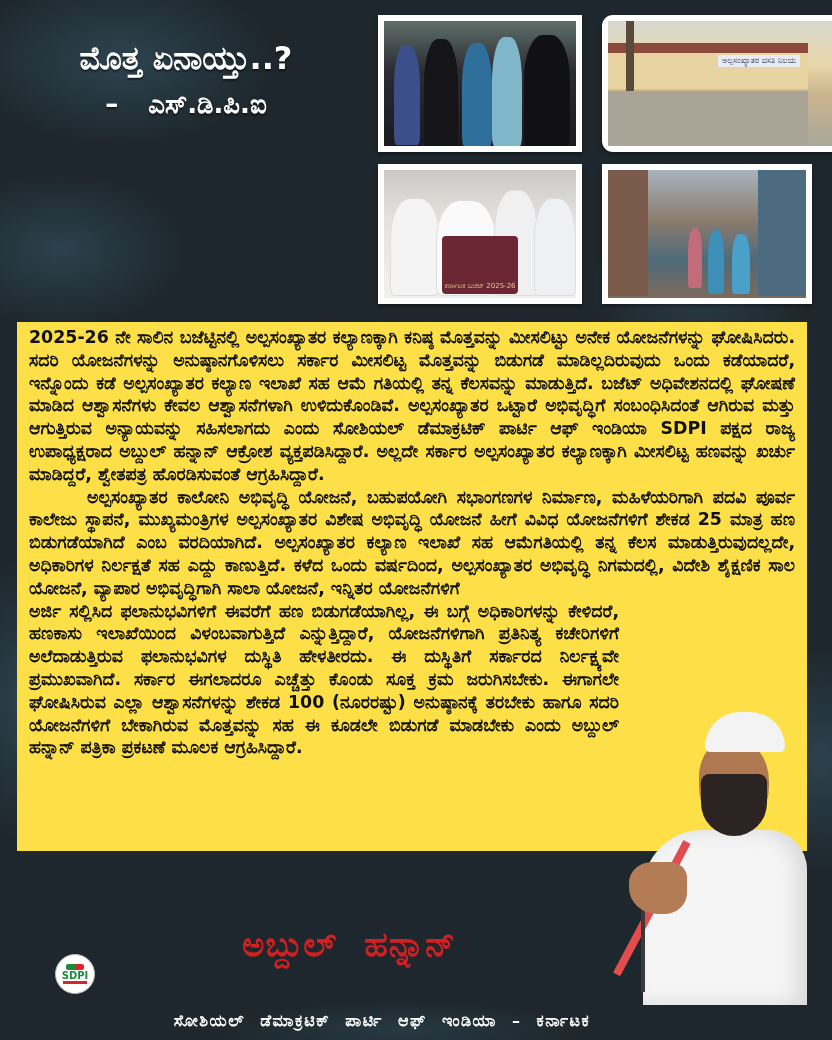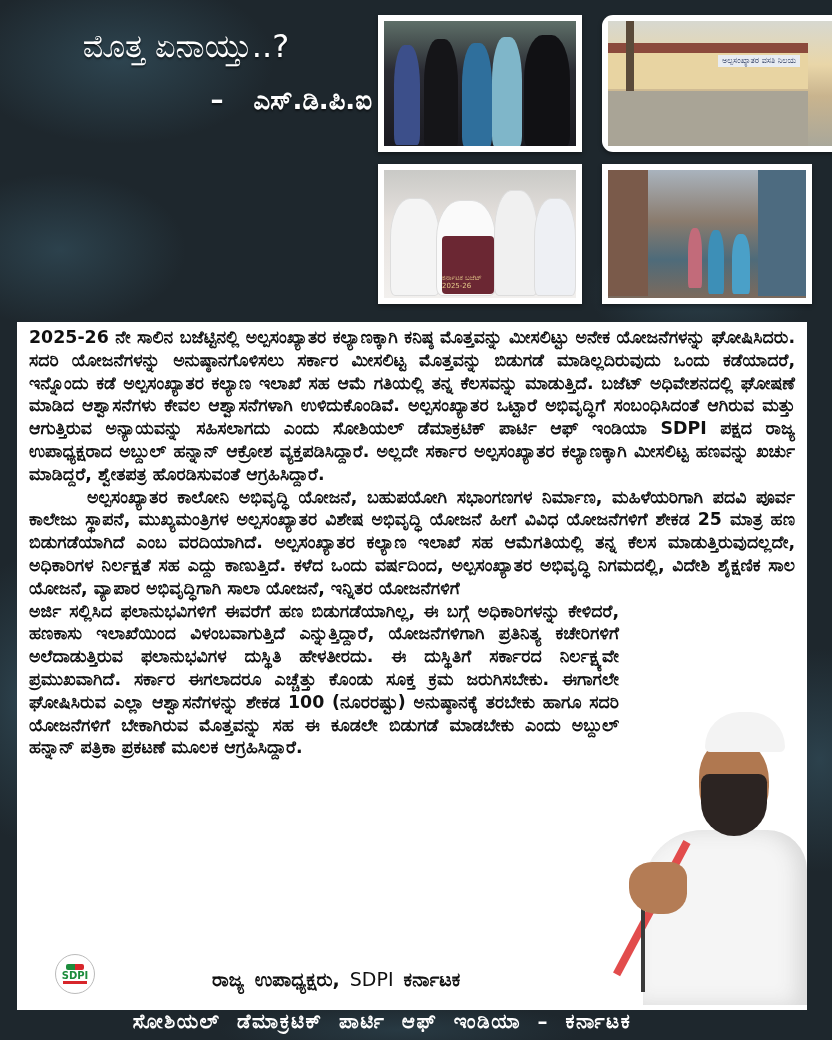--- a/index.html
+++ b/index.html
@@ -17,33 +17,32 @@
       #1e272d;
   }
 
   
   .headline { position: absolute; left: 0; top: 22px; width: 372px; text-align: center; }
   .hl-yellow {
     color: #f6dc12; font-weight: bold; font-size: 30px; line-height: 44px;
     letter-spacing: 1px; text-shadow: 0 2px 2px rgba(0,0,0,0.5);
   }
   .hl-white {
-    color: #ffffff; font-weight: normal; font-size: 32px; line-height: 48px; margin-top: 0;
+    color: #ffffff; font-weight: bold; font-size: 32px; line-height: 48px; margin-top: 12px;
     text-shadow: 0 2px 2px rgba(0,0,0,0.5);
   }
   .pill {
     margin: 10px auto 0; width: 350px; height: 62px; border-radius: 31px; background: #ffffff;
     display: flex; align-items: center; justify-content: center;
     color: #c8201f; font-weight: bold; font-size: 29px; letter-spacing: 3px;
     word-spacing: 14px;
   }
   .byline {
-    margin-top: 10px; color: #ffffff; font-weight: bold; font-size: 26px; line-height: 40px;
+    margin-top: 2px; color: #ffffff; font-weight: bold; font-size: 26px; line-height: 40px;
     text-shadow: 0 2px 2px rgba(0,0,0,0.5);
-    text-align: right;
   }
   .byline .dash { margin-right: 30px; }
 
   
   .photo {
     position: absolute; background: #ffffff; padding: 6px;
     box-shadow: 0 2px 4px rgba(0,0,0,0.4);
   }
   .photo .ph { width: 100%; height: 100%; position: relative; overflow: hidden; }
   .p1 { left: 378px; top: 15px; width: 204px; height: 137px; }
@@ -52,28 +51,28 @@
   .p4 { left: 602px; top: 164px; width: 210px; height: 140px; }
   .ph1 { background: linear-gradient(180deg,#5e6f68 0%, #2a2b33 40%, #1a1a20 100%); }
   .ph2 { background: linear-gradient(180deg,#d7d8d0 0%, #e9d6a8 35%, #c9b48e 60%, #a9a79a 100%); }
   .ph3 { background: linear-gradient(180deg,#c9c9c6 0%, #e7e2de 40%, #f2f0ee 100%); }
   .ph4 { background: linear-gradient(180deg,#a9b3bd 0%, #8a7b6d 40%, #4e6b7a 70%, #7c6a5c 100%); }
   .fig { position: absolute; border-radius: 40% 40% 10% 10%; }
   .caption-tag {
     position: absolute; font-size: 8px; color: #2b3a60; background: #e8ecf2; padding: 1px 4px;
   }
   .bag {
-    position: absolute; left: 58px; top: 66px; width: 52px; height: 58px; background: #6b2733;
+    position: absolute; left: 58px; top: 66px; width: 76px; height: 58px; background: #6b2733;
     border-radius: 4px; color: #e5c98a; font-size: 7px; display: flex; align-items: flex-end;
     justify-content: center; padding-bottom: 4px;
   }
 
   
   .panel {
-    position: absolute; left: 17px; top: 322px; width: 790px; height: 688px; background: #ffffff;
+    position: absolute; left: 17px; top: 322px; width: 790px; height: 529px; background: #fde047;
   }
   .body-text {
     position: absolute; left: 12px; top: 4px; width: 766px;
     font-family: "DejaVu Sans", sans-serif; font-weight: bold; font-size: 17.4px;
     line-height: 22.8px; color: #111111; text-align: justify;
   }
   .body-text p { margin: 0; }
   .body-text p.indent { text-indent: 58px; }
   .narrow { width: 590px; }
 
@@ -121,21 +120,21 @@
     position: absolute; left: 38px; top: 632px; width: 40px; height: 40px; border-radius: 50%;
     border: 1px solid #bbbbbb; background: #ffffff; display: flex; flex-direction: column;
     align-items: center; justify-content: center;
   }
   .logo .flag { width: 18px; height: 6px; background: linear-gradient(90deg,#1c8c3c 50%, #d7262b 50%); border-radius: 2px; }
   .logo .txt { color: #1c8c3c; font-weight: bold; font-size: 10px; line-height: 11px; }
   .logo .bar { width: 24px; height: 3px; background: #d7262b; }
 
   .footer {
     position: absolute; left: 0; top: 1008px; width: 764px; height: 32px; text-align: center;
-    color: #ffffff; font-weight: bold; font-size: 20px; line-height: 26px; letter-spacing: 1.5px;
+    color: #ffffff; font-weight: bold; font-size: 16px; line-height: 26px; letter-spacing: 1.5px;
     word-spacing: 8px;
   }
 </style>
 </head>
 <body>
 
 <div class="headline">
   <div class="hl-white">ಮೊತ್ತ ಏನಾಯ್ತು..?</div>
   <div class="byline">
     <span class="dash">–</span><span>ಎಸ್.ಡಿ.ಪಿ.ಐ</span>
@@ -188,25 +187,21 @@
   <div class="portrait">
     <div class="shirt"></div>
     <div class="lanyard"></div>
     <div class="face"></div>
     <div class="beard"></div>
     <div class="cap"></div>
     <div class="mic"></div>
     <div class="hand"></div>
   </div>
 
-  <div class="sig-title">
-    <span class="b">ರಾಜ್ಯ ಉಪಾಧ್ಯಕ್ಷರು,</span>
-    <span>SDPI</span>
-    <span class="b">ಕರ್ನಾಟಕ</span>
-  </div>
+  <div class="sig-name">ಅಬ್ದುಲ್ ಹನ್ನಾನ್</div>
 
   <div class="logo">
     <div class="flag"></div>
     <div class="txt">SDPI</div>
     <div class="bar"></div>
   </div>
 </div>
 
 <div class="footer">ಸೋಶಿಯಲ್ ಡೆಮಾಕ್ರಟಿಕ್ ಪಾರ್ಟಿ ಆಫ್ ಇಂಡಿಯಾ – ಕರ್ನಾಟಕ</div>
 

